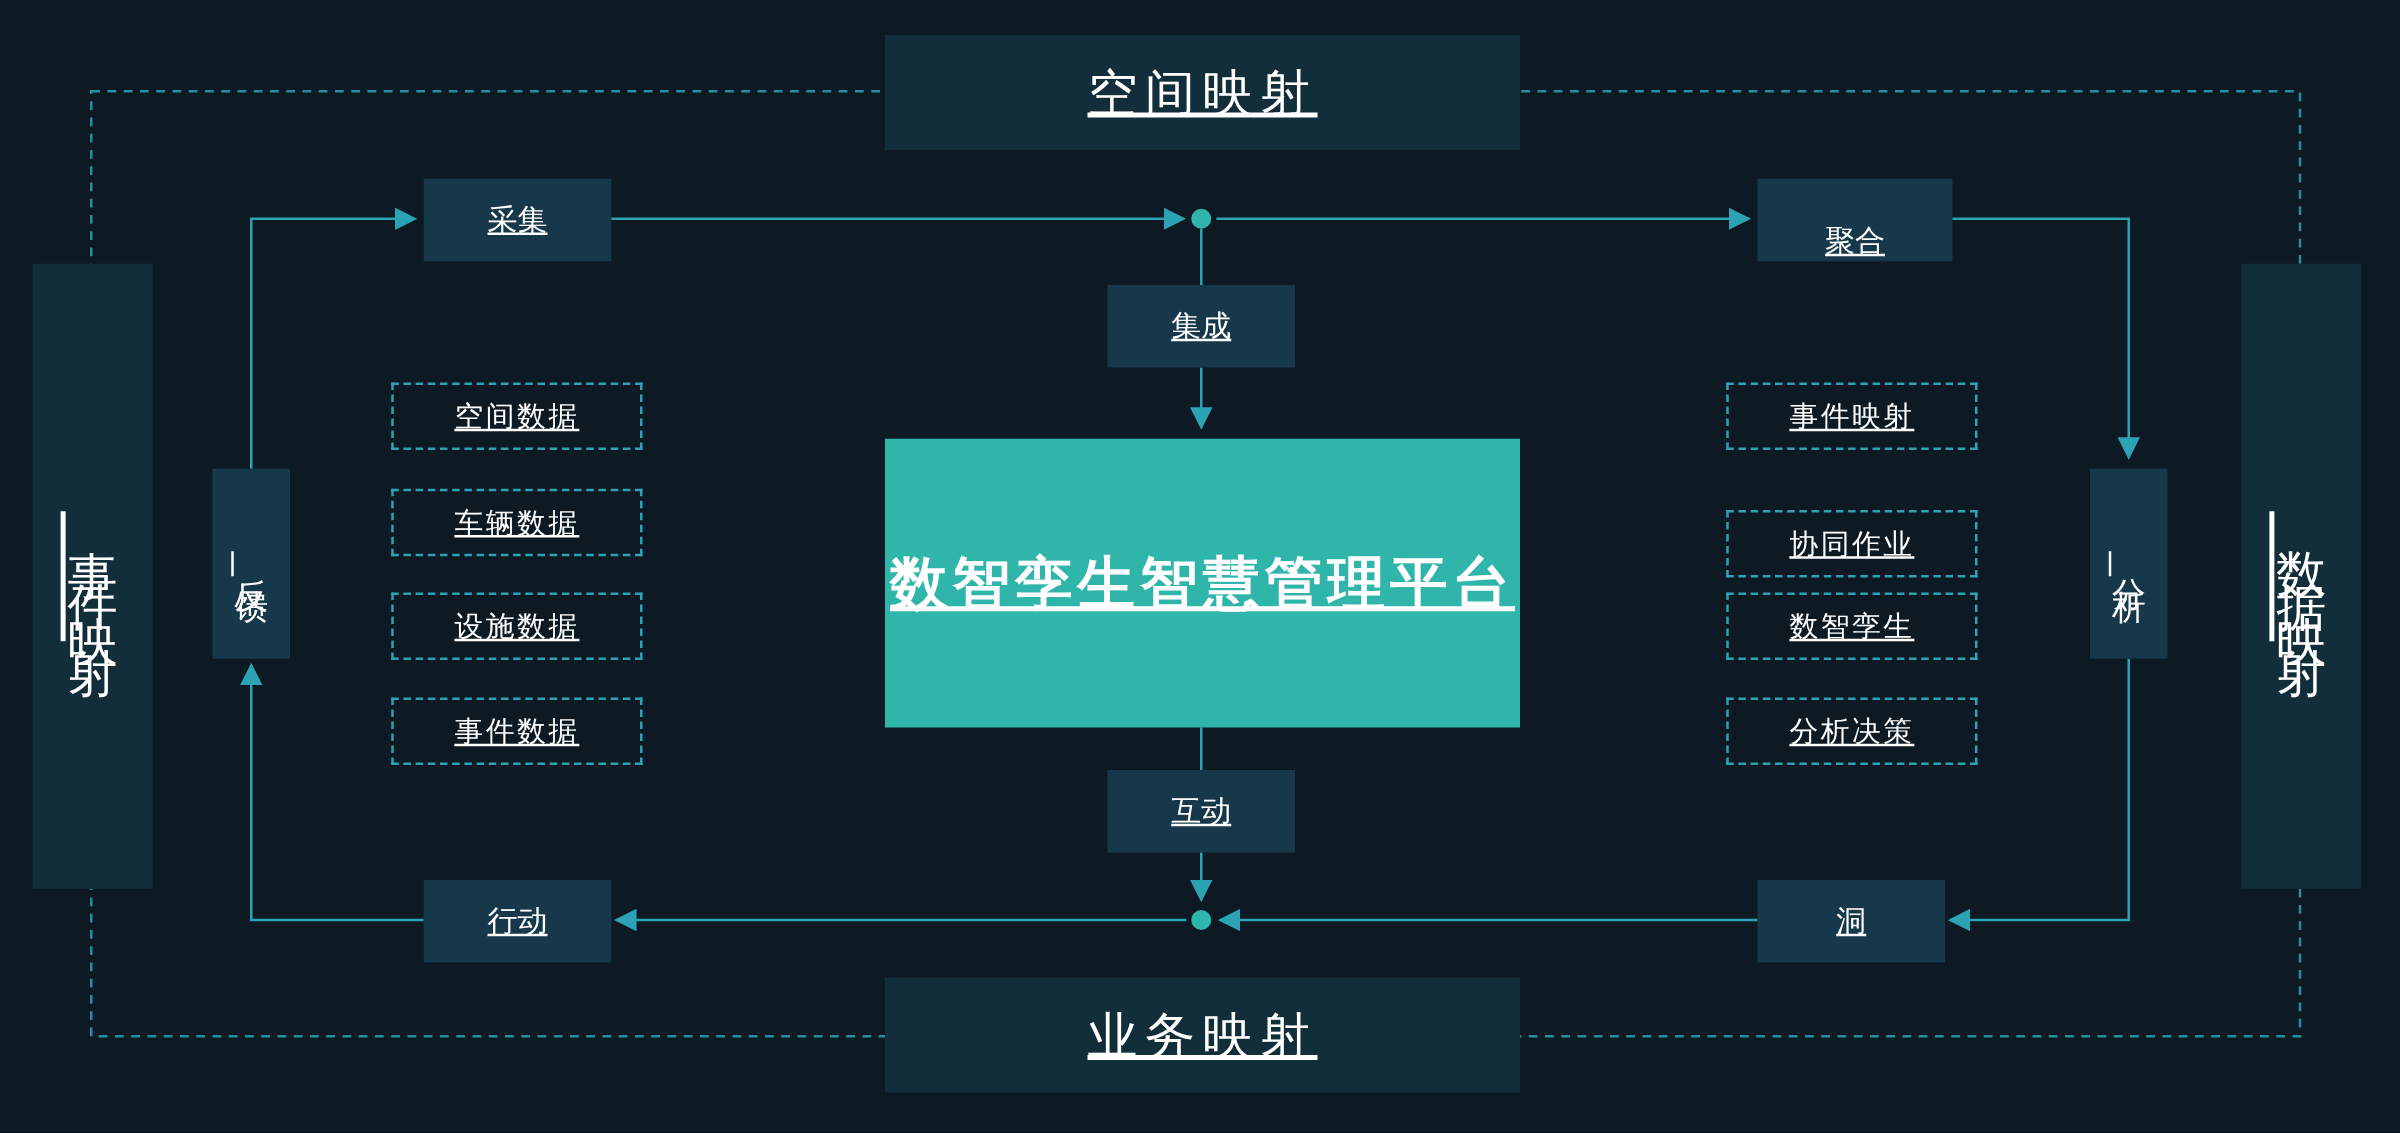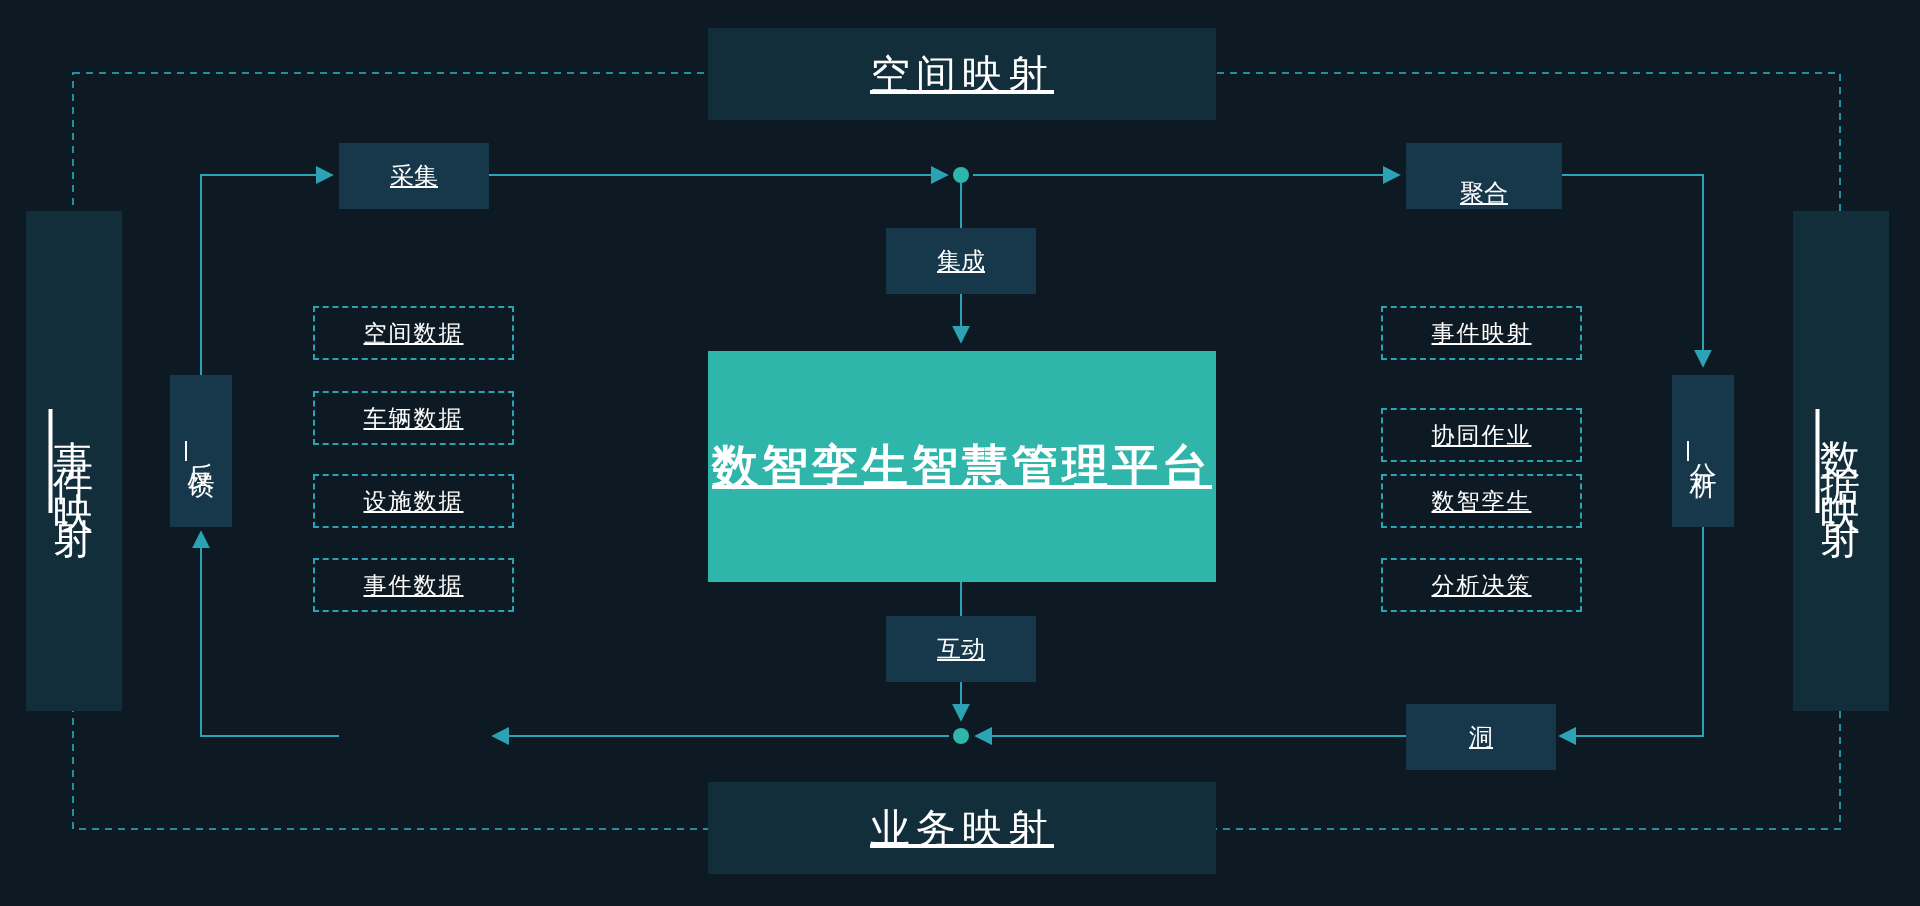--- a/index.html
+++ b/index.html
@@ -100,20 +100,23 @@
   </div>
   <div class="abs node box" style="left:1406px;top:143px;width:156px;height:66px;align-items:flex-end;">
     <span>聚合</span>
   </div>
   <div class="abs node box" style="left:886px;top:228px;width:150px;height:66px;">
     <span>集成</span>
   </div>
   <div class="abs node box" style="left:886px;top:616px;width:150px;height:66px;">
     <span>互动</span>
   </div>
+  <div class="abs node box" style="left:339px;top:704px;width:150px;height:66px;">
+    <span>行动</span>
+  </div>
   <div class="abs node box" style="left:1406px;top:704px;width:150px;height:66px;">
     <span>洞</span>
   </div>
   <div class="abs node vsmall" style="left:170px;top:375px;width:62px;height:152px;">
     <span class="vtext">反馈</span>
   </div>
   <div class="abs node vsmall" style="left:1672px;top:375px;width:62px;height:152px;">
     <span class="vtext">分析</span>
   </div>
 

